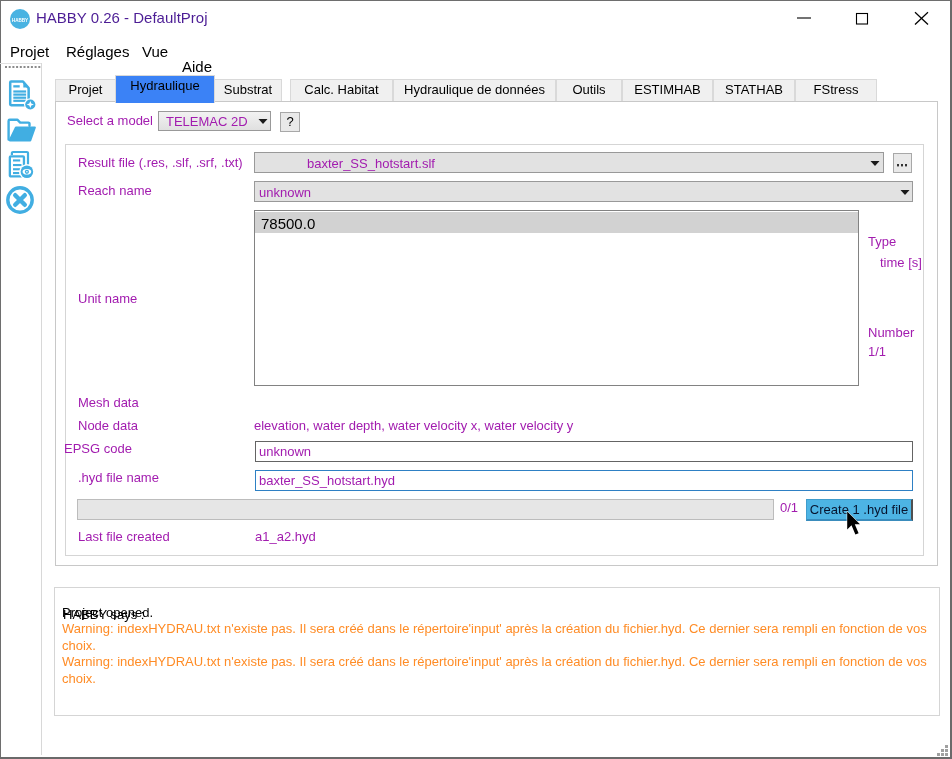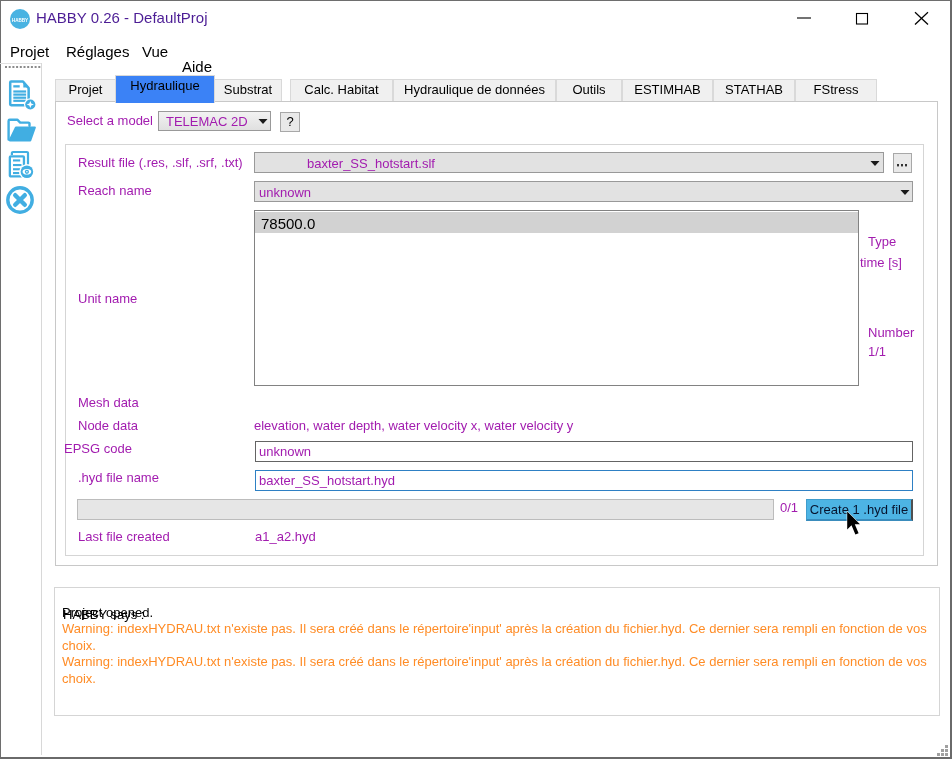--- a/index.html
+++ b/index.html
@@ -126,21 +126,21 @@
 <div class="lbl" style="left:259px;top:185px;">unknown</div>
 <svg class="abs" style="left:899px;top:189px" width="12" height="7">
     <path d="M1.5 1 L10.5 1 L6 6 Z" fill="#1a1a1a"></path>
   </svg>
 
 <div class="lbl" style="left:78px;top:291px;">Unit name</div>
 <div class="abs" style="left:254px;top:210px;width:605px;height:176px;background:#fff;border:1px solid #828282;"></div>
 <div class="abs" style="left:255px;top:212px;width:603px;height:21px;background:#d2d2d2;"></div>
 <div class="abs" style="left:261px;top:215px;font-size:15px;color:#000;">78500.0</div>
 <div class="lbl" style="left:868px;top:234px;">Type</div>
-<div class="lbl" style="left:860px;top:255px;">time [s]</div>
+<div class="lbl" style="left:880px;top:255px;">time [s]</div>
 <div class="lbl" style="left:868px;top:325px;">Number</div>
 <div class="lbl" style="left:868px;top:344px;">1/1</div>
 
 <div class="lbl" style="left:78px;top:395px;">Mesh data</div>
 <div class="lbl" style="left:78px;top:418px;">Node data</div>
 <div class="lbl" style="left:254px;top:418px;">elevation, water depth, water velocity x, water velocity y</div>
 
 <div class="lbl" style="left:64px;top:441px;">EPSG code</div>
 <div class="abs" style="left:255px;top:441px;width:658px;height:21px;background:#fff;border:1px solid #646464;"></div>
 <div class="lbl" style="left:259px;top:444px;">unknown</div>

